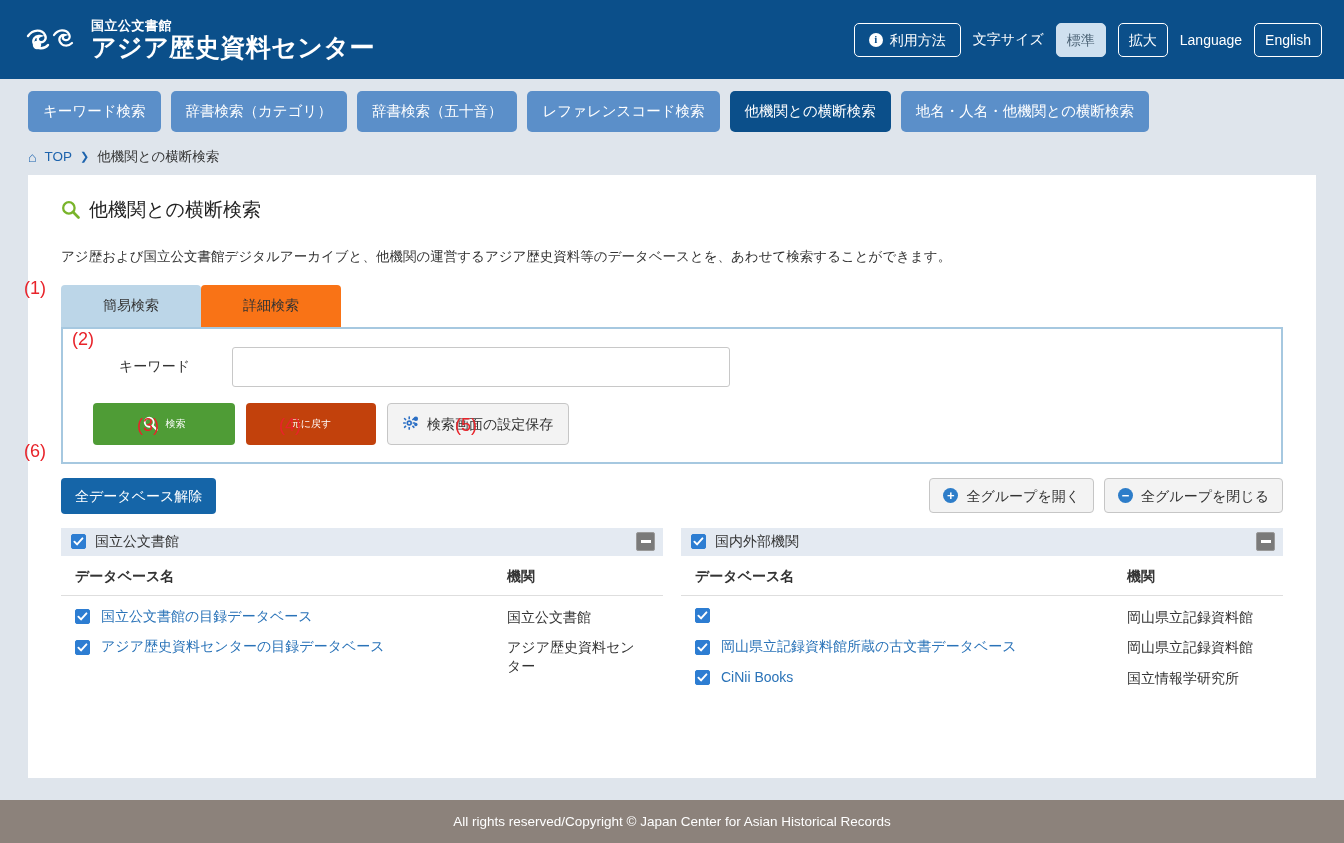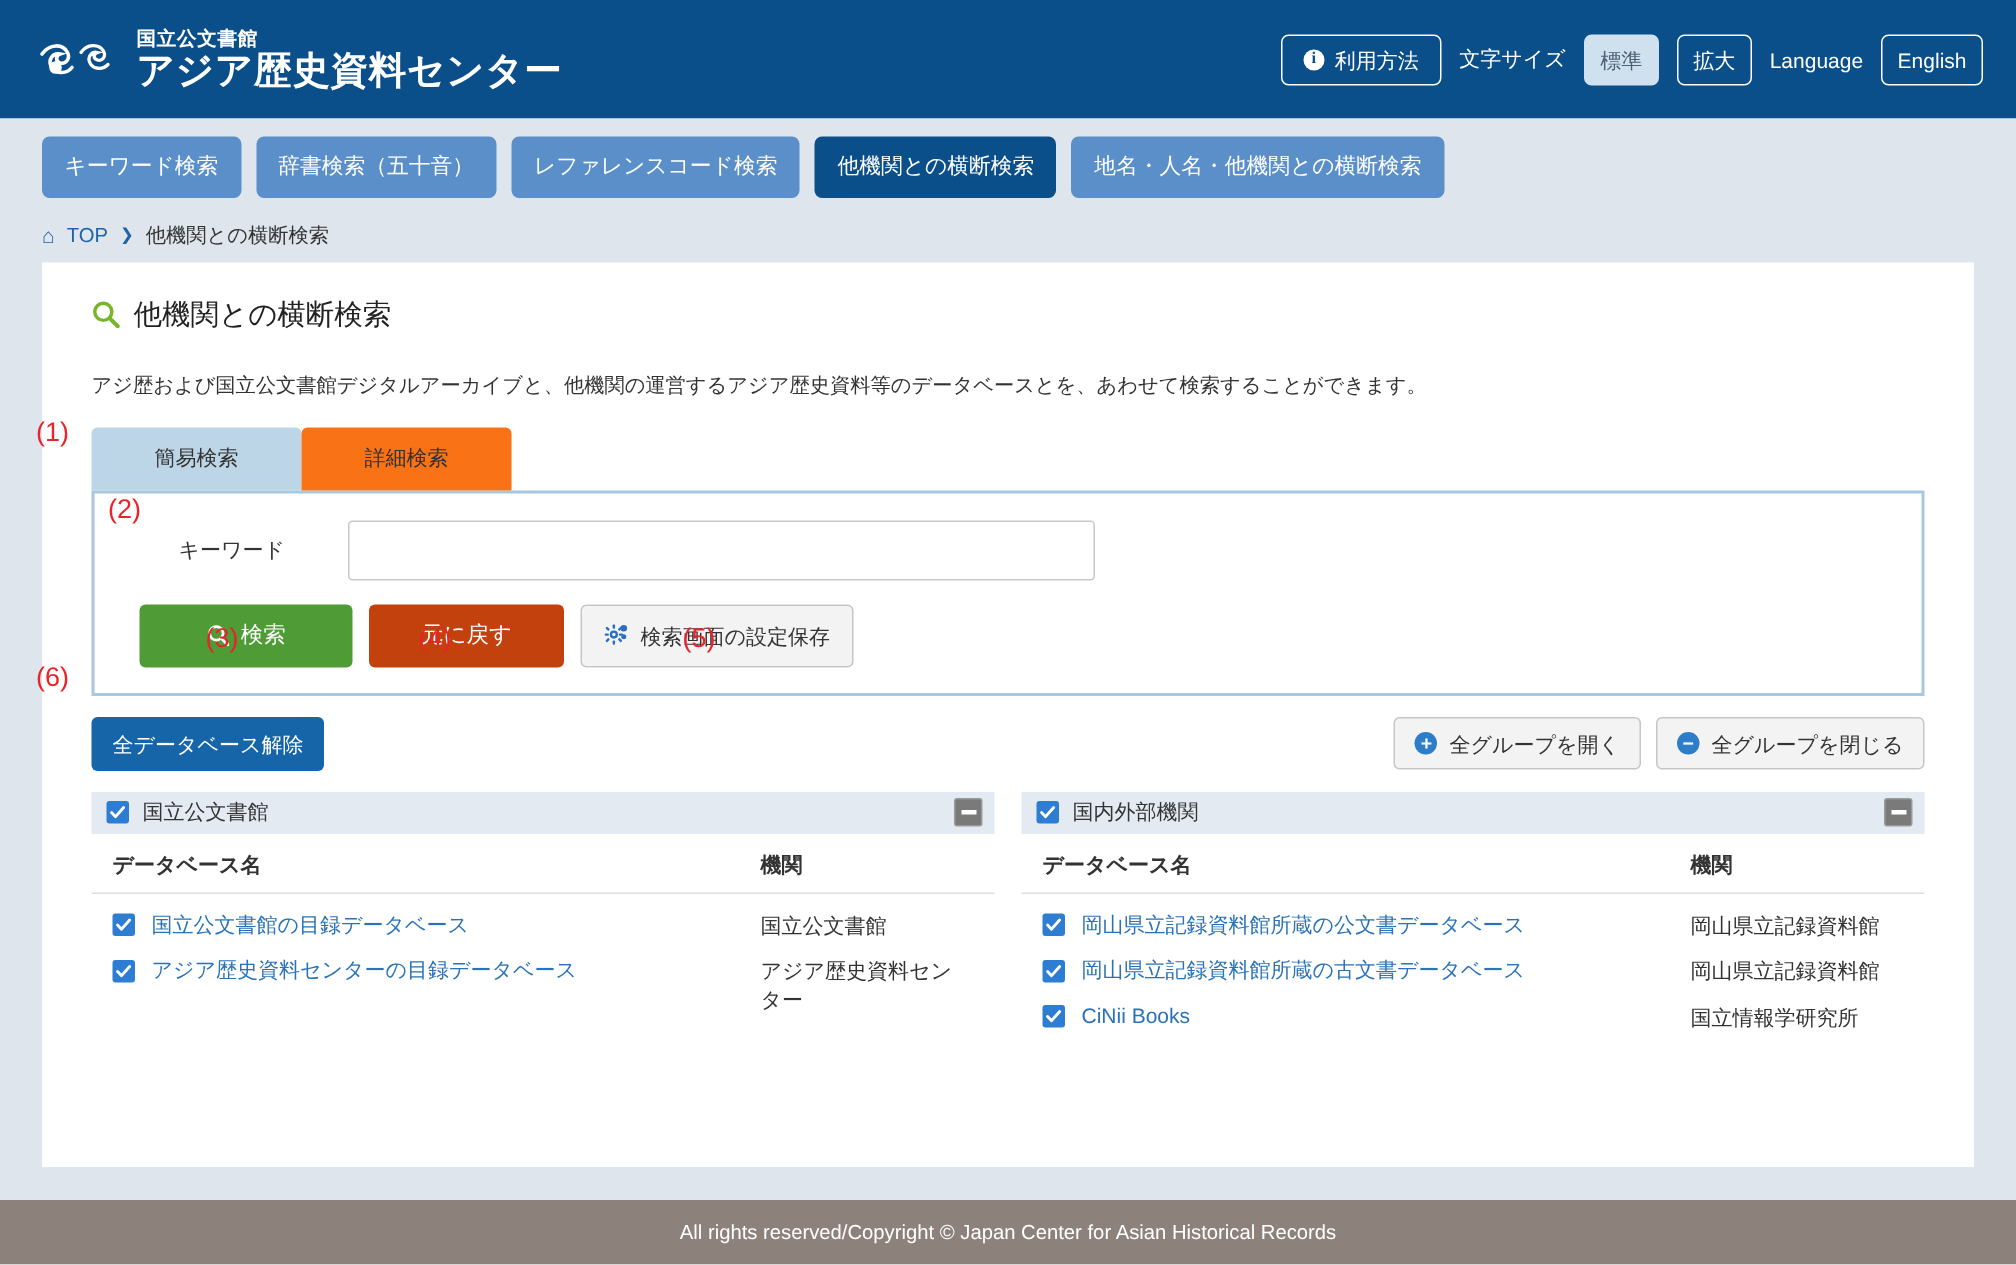--- a/index.html
+++ b/index.html
@@ -117,21 +117,21 @@
   .field-label { font-size: 14px; color: #333; width: 113px; }
   .kw-input {
     width: 498px; height: 40px;
     border: 1px solid #c8c8c8; border-radius: 3px;
     background: #fff; font-size: 14px; padding: 0 8px;
     font-family: "Liberation Sans", sans-serif;
   }
   .btn-row { display: flex; gap: 11px; padding: 16px 0 0 30px; }
   .btn {
     border: none; border-radius: 4px; cursor: pointer;
-    font-size: 15px; line-height: 1; color: #fff;
+    font-size: 10px; line-height: 1; color: #fff;
     display: inline-flex; align-items: center; justify-content: center; gap: 8px;
     font-family: "Liberation Sans", sans-serif;
   }
   .btn-search { background: #4f9c36; width: 142px; height: 42px; }
   .btn-reset  { background: #c2410c; width: 130px; height: 42px; }
   .btn-save {
     background: #f3f3f3; color: #333; border: 1px solid #c6c6c6;
     height: 42px; padding: 0 15px; font-size: 14px;
   }
   .mag-white { width: 15px; height: 15px; flex: none; }
@@ -231,20 +231,21 @@
     <span class="hlabel">文字サイズ</span>
     <button class="hbtn small active">標準</button>
     <button class="hbtn small">拡大</button>
     <span class="hlabel">Language</span>
     <button class="hbtn small">English</button>
   </div>
 </div>
 
 <div class="nav">
   <button class="navbtn">キーワード検索</button>
+  <button class="navbtn">辞書検索（カテゴリ）</button>
   <button class="navbtn">辞書検索（五十音）</button>
   <button class="navbtn">レファレンスコード検索</button>
   <button class="navbtn active">他機関との横断検索</button>
   <button class="navbtn">地名・人名・他機関との横断検索</button>
 </div>
 
 <div class="crumbs">
   <span class="home-icon">⌂</span>
   <a>TOP</a>
   <span class="crumb-sep">❯</span>
@@ -383,21 +384,20 @@
         <div class="c-name">データベース名</div>
         <div class="c-org">機関</div>
       </div>
       <div class="db-row">
         <div class="c-name">
           <span class="cbx">
             <svg viewBox="0 0 12 12">
                 <path d="M1.5 6.2 L4.4 9.2 L10.3 2.6" fill="none" stroke="#fff" stroke-width="2.1" stroke-linecap="round" stroke-linejoin="round"></path>
               </svg>
           </span>
-          <a class="db-link">岡山県立記録資料館所蔵の公文書データベース</a>
         </div>
         <div class="c-org db-org">岡山県立記録資料館</div>
       </div>
       <div class="db-row">
         <div class="c-name">
           <span class="cbx">
             <svg viewBox="0 0 12 12">
                 <path d="M1.5 6.2 L4.4 9.2 L10.3 2.6" fill="none" stroke="#fff" stroke-width="2.1" stroke-linecap="round" stroke-linejoin="round"></path>
               </svg>
           </span>

